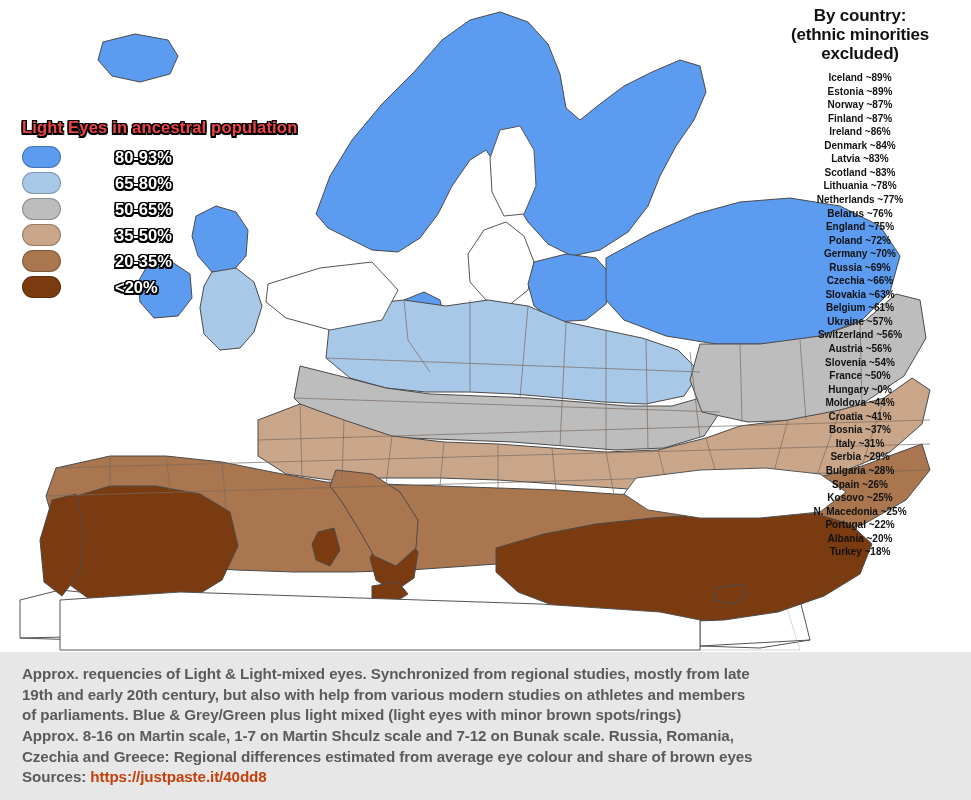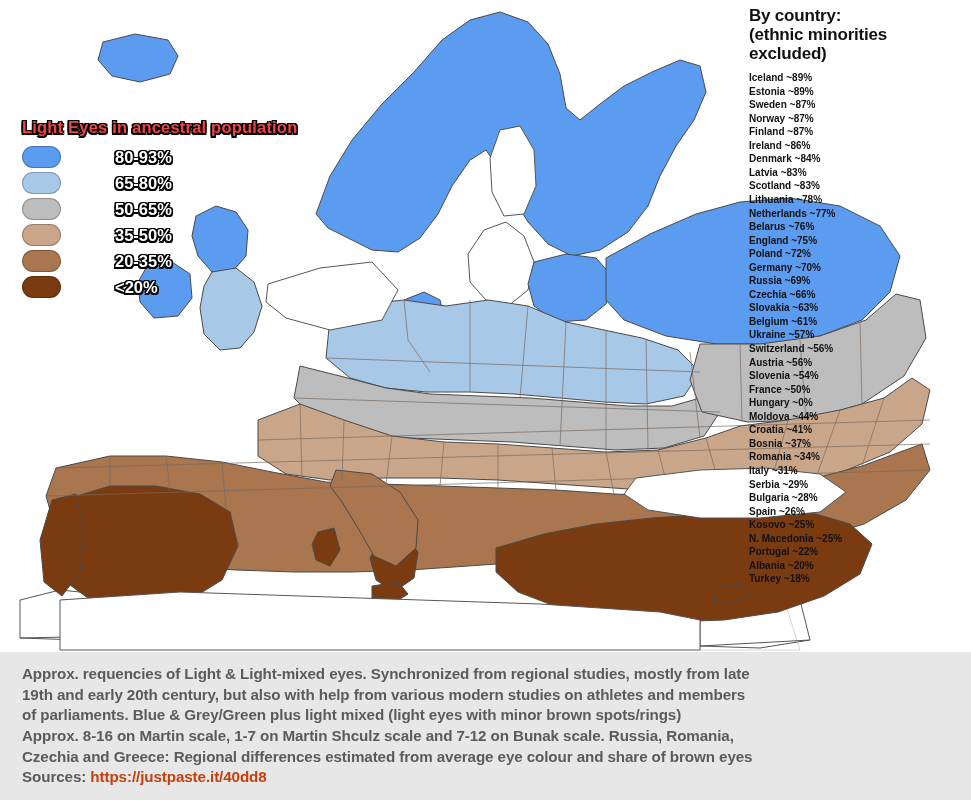--- a/index.html
+++ b/index.html
@@ -43,22 +43,22 @@
     font-size:16.5px;font-weight:bold;color:#ffffff;
     text-shadow:
       -1.5px -1.5px 0 #000, 1.5px -1.5px 0 #000,
       -1.5px 1.5px 0 #000, 1.5px 1.5px 0 #000,
       0 -1.5px 0 #000, 0 1.5px 0 #000,
       -1.5px 0 0 #000, 1.5px 0 0 #000;
   }
 
   
   .country-panel{
-    position:absolute;right:12px;top:6px;width:210px;
-    text-align:left;
+    position:absolute;right:6px;top:6px;width:210px;
+    text-align:center;
   }
   .country-heading{
     font-size:17px;font-weight:bold;color:#111;
     line-height:1.12;margin-bottom:8px;
     letter-spacing:-0.2px;
   }
   .country-list{
     display:block;
   }
   .country-item{
@@ -221,21 +221,20 @@
 
     <div class="country-panel">
       <div class="country-heading">
         <div>By country:</div>
         <div>(ethnic minorities</div>
         <div>excluded)</div>
       </div>
       <div class="country-list" id="country-list">
           <div class="country-item">Iceland ~89%</div>
           <div class="country-item">Estonia ~89%</div>
-          <div class="country-item">Sweden ~87%</div>
           <div class="country-item">Norway ~87%</div>
           <div class="country-item">Finland ~87%</div>
           <div class="country-item">Ireland ~86%</div>
           <div class="country-item">Denmark ~84%</div>
           <div class="country-item">Latvia ~83%</div>
           <div class="country-item">Scotland ~83%</div>
           <div class="country-item">Lithuania ~78%</div>
           <div class="country-item">Netherlands ~77%</div>
           <div class="country-item">Belarus ~76%</div>
           <div class="country-item">England ~75%</div>
@@ -247,21 +246,20 @@
           <div class="country-item">Belgium ~61%</div>
           <div class="country-item">Ukraine ~57%</div>
           <div class="country-item">Switzerland ~56%</div>
           <div class="country-item">Austria ~56%</div>
           <div class="country-item">Slovenia ~54%</div>
           <div class="country-item">France ~50%</div>
           <div class="country-item">Hungary ~0%</div>
           <div class="country-item">Moldova ~44%</div>
           <div class="country-item">Croatia ~41%</div>
           <div class="country-item">Bosnia ~37%</div>
-          <div class="country-item">Romania ~34%</div>
           <div class="country-item">Italy ~31%</div>
           <div class="country-item">Serbia ~29%</div>
           <div class="country-item">Bulgaria ~28%</div>
           <div class="country-item">Spain ~26%</div>
           <div class="country-item">Kosovo ~25%</div>
           <div class="country-item">N. Macedonia ~25%</div>
           <div class="country-item">Portugal ~22%</div>
           <div class="country-item">Albania ~20%</div>
           <div class="country-item">Turkey ~18%</div>
         </div>

